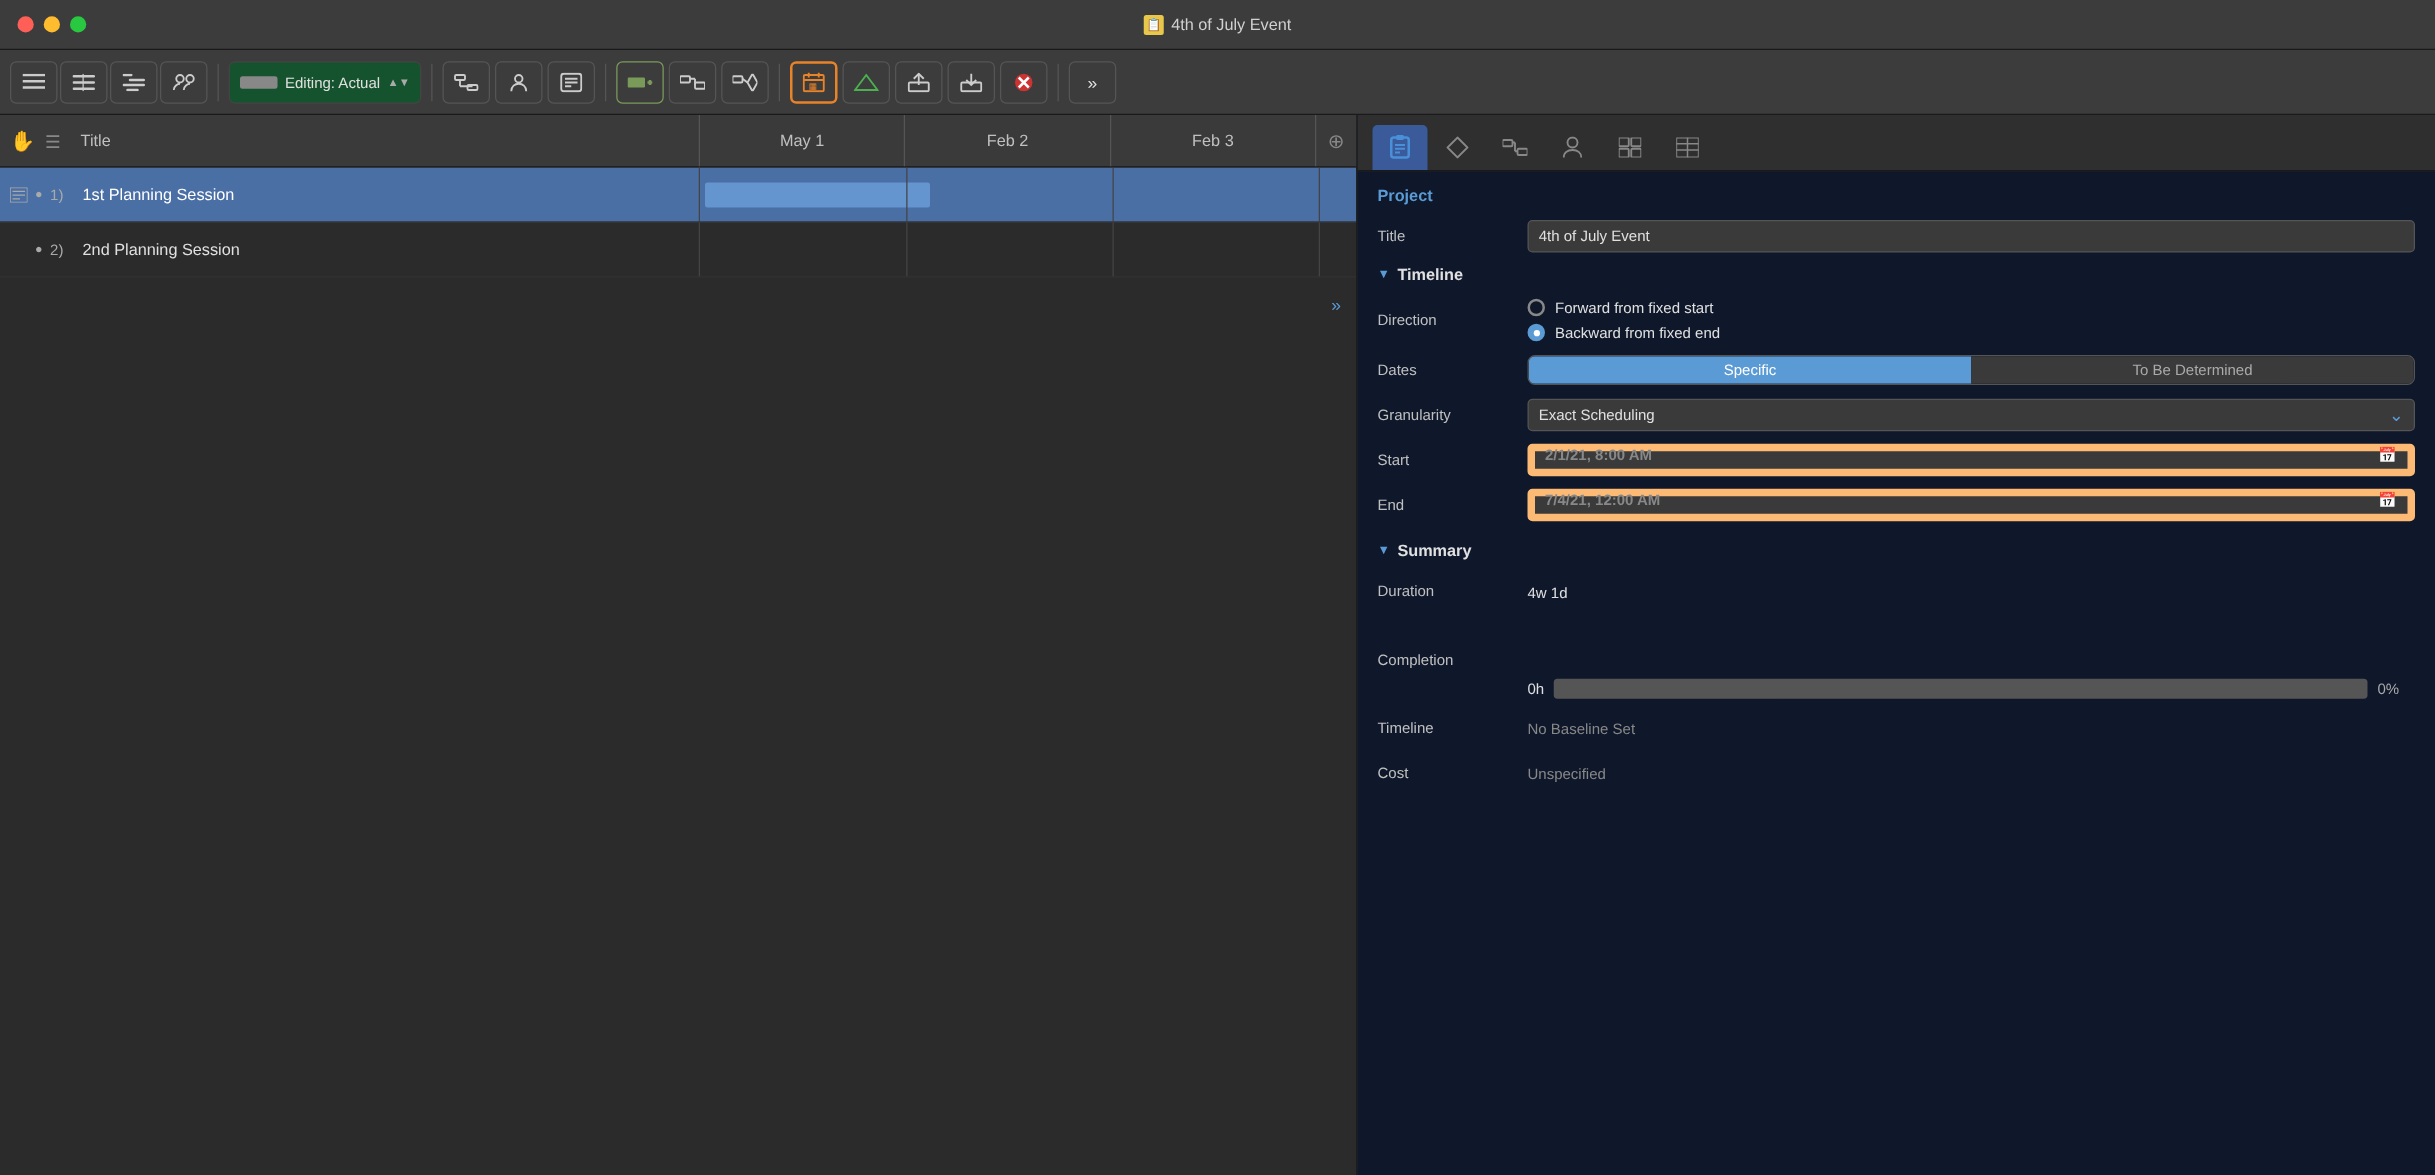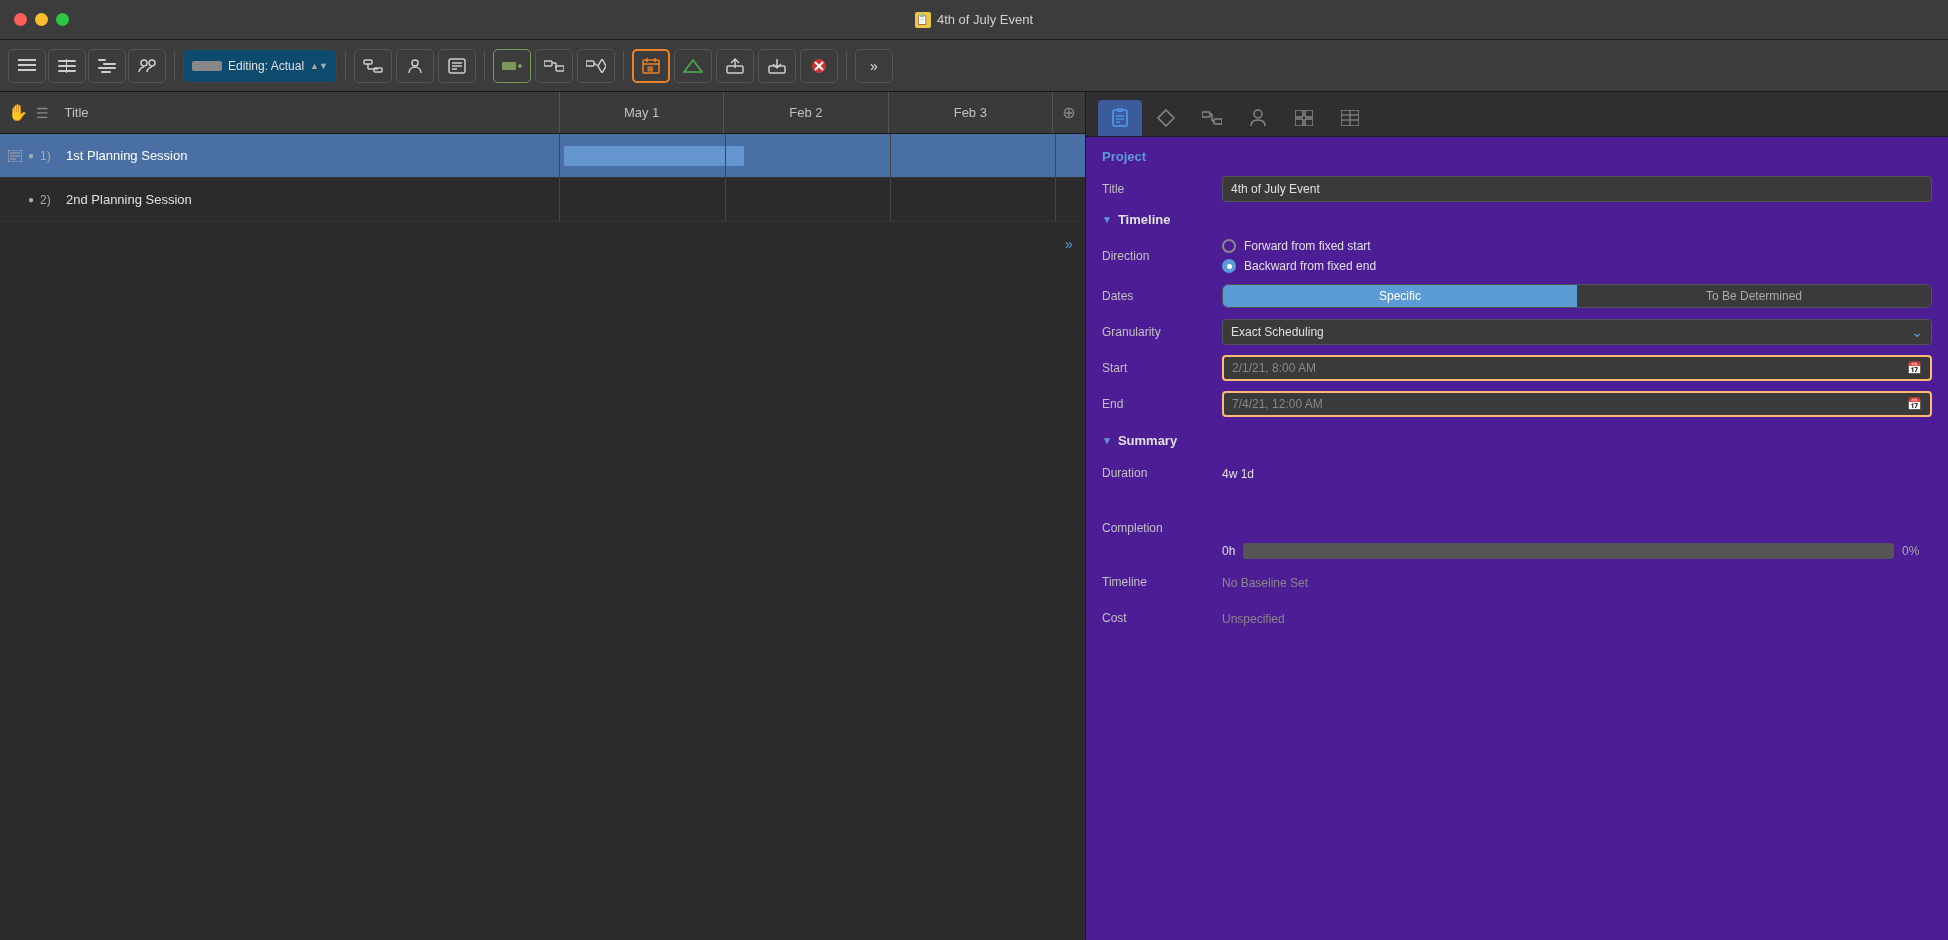--- a/index.html
+++ b/index.html
@@ -67,21 +67,21 @@
       gap: 4px;
       border-bottom: 1px solid #1a1a1a;
     }
     .toolbar-separator {
       width: 1px;
       height: 30px;
       background: #555;
       margin: 0 4px;
     }
     .editing-select {
-      background: #0c4a6e;
+      background: #14532d;
       border: 1px solid #444;
       border-radius: 5px;
       color: #e0e0e0;
       padding: 4px 8px;
       height: 34px;
       display: flex;
       align-items: center;
       gap: 6px;
       cursor: pointer;
       font-size: 12px;
@@ -205,21 +205,21 @@
       position: absolute;
       height: 20px;
       background: #6a9fd8;
       border-radius: 2px;
       opacity: 0.8;
     }
 
     
     .inspector-pane {
       flex: 1;
-      background: #4c1d95;
+      background: #0f172a;
       display: flex;
       flex-direction: column;
       overflow-y: auto;
     }
 
     
     .inspector-tabs {
       display: flex;
       padding: 8px 12px 0;
       gap: 2px;
@@ -370,26 +370,27 @@
       text-align: center;
     }
     .dropdown-text { color: #e0e0e0; }
     .dropdown-arrow { color: #5b9bd5; font-size: 14px; }
 
     
     .date-field {
       display: flex;
       align-items: flex-end;
       background: #3a3a3a;
-      border: 2px solid #fdba74;
+      border: 6px solid #fdba74;
       border-radius: 4px;
       padding: 4px 8px;
       height: 26px;
       justify-content: space-between;
       width: 100%;
+      font-weight: bold;
     }
     .date-text { color: #888; font-size: 12px; }
     .cal-icon { color: #888; font-size: 12px; }
 
     
     .summary-value { color: #e0e0e0; font-size: 12px; }
     .summary-value.muted { color: #888; }
 
     
     .completion-row {

